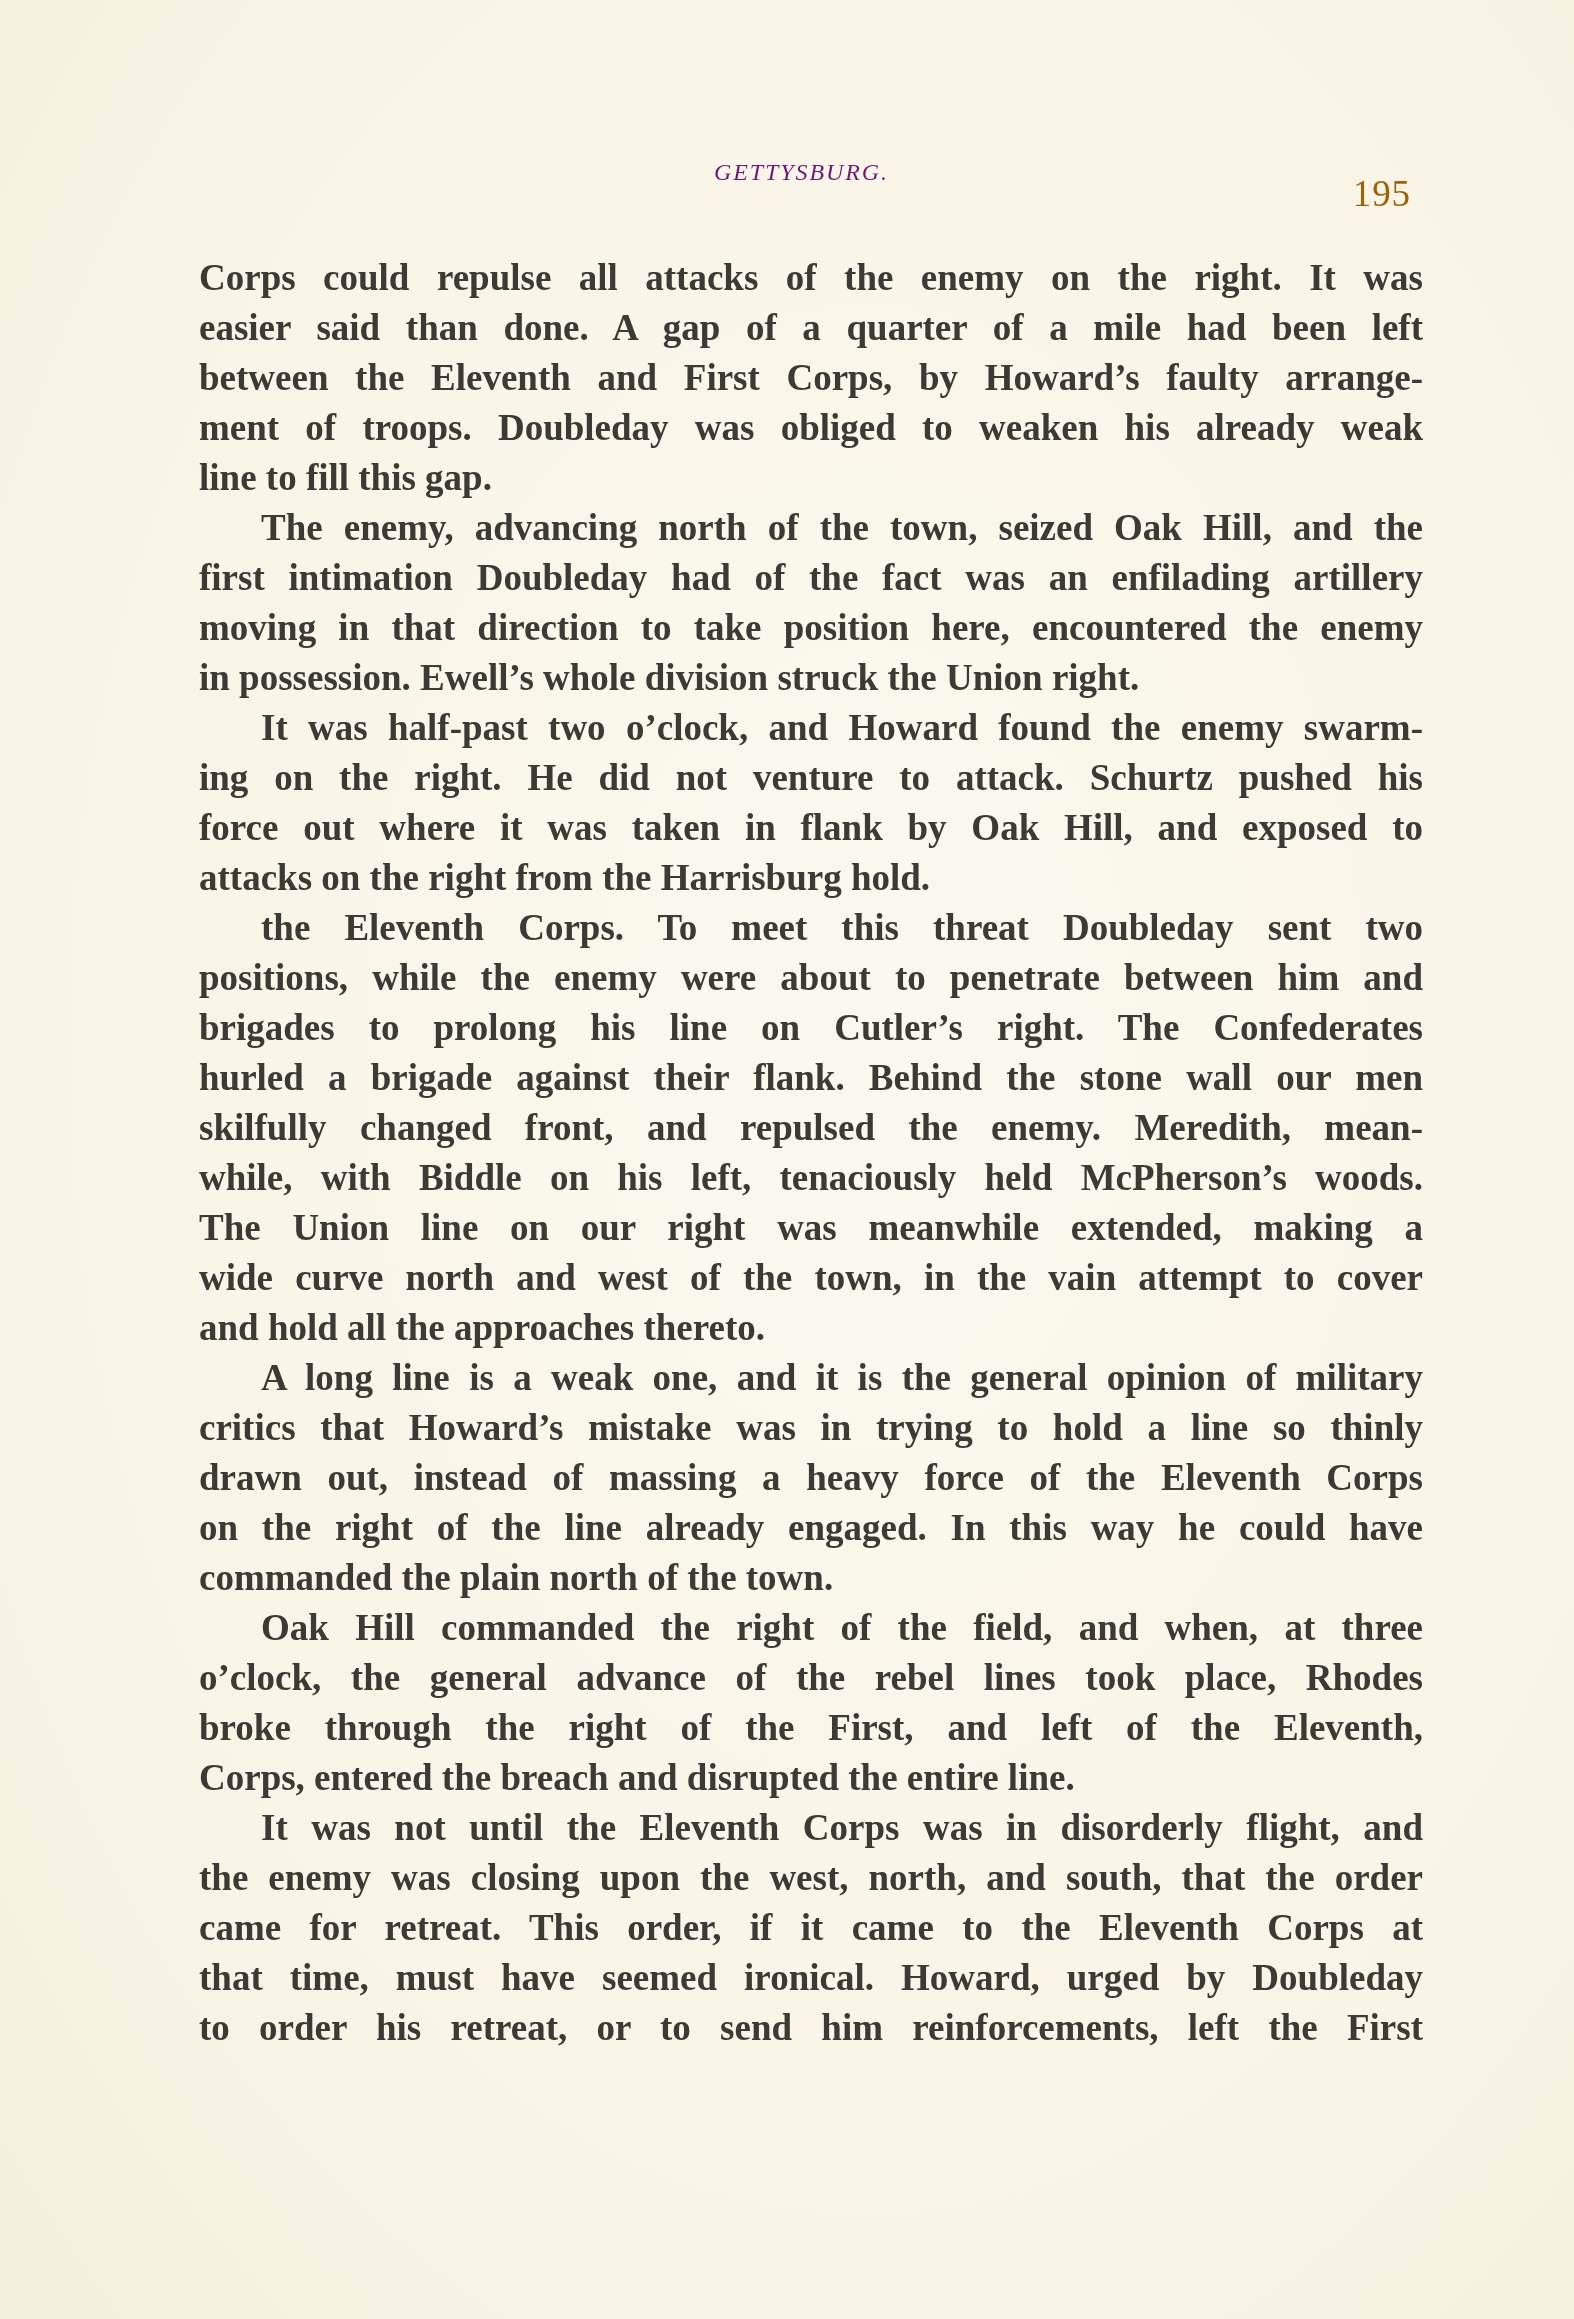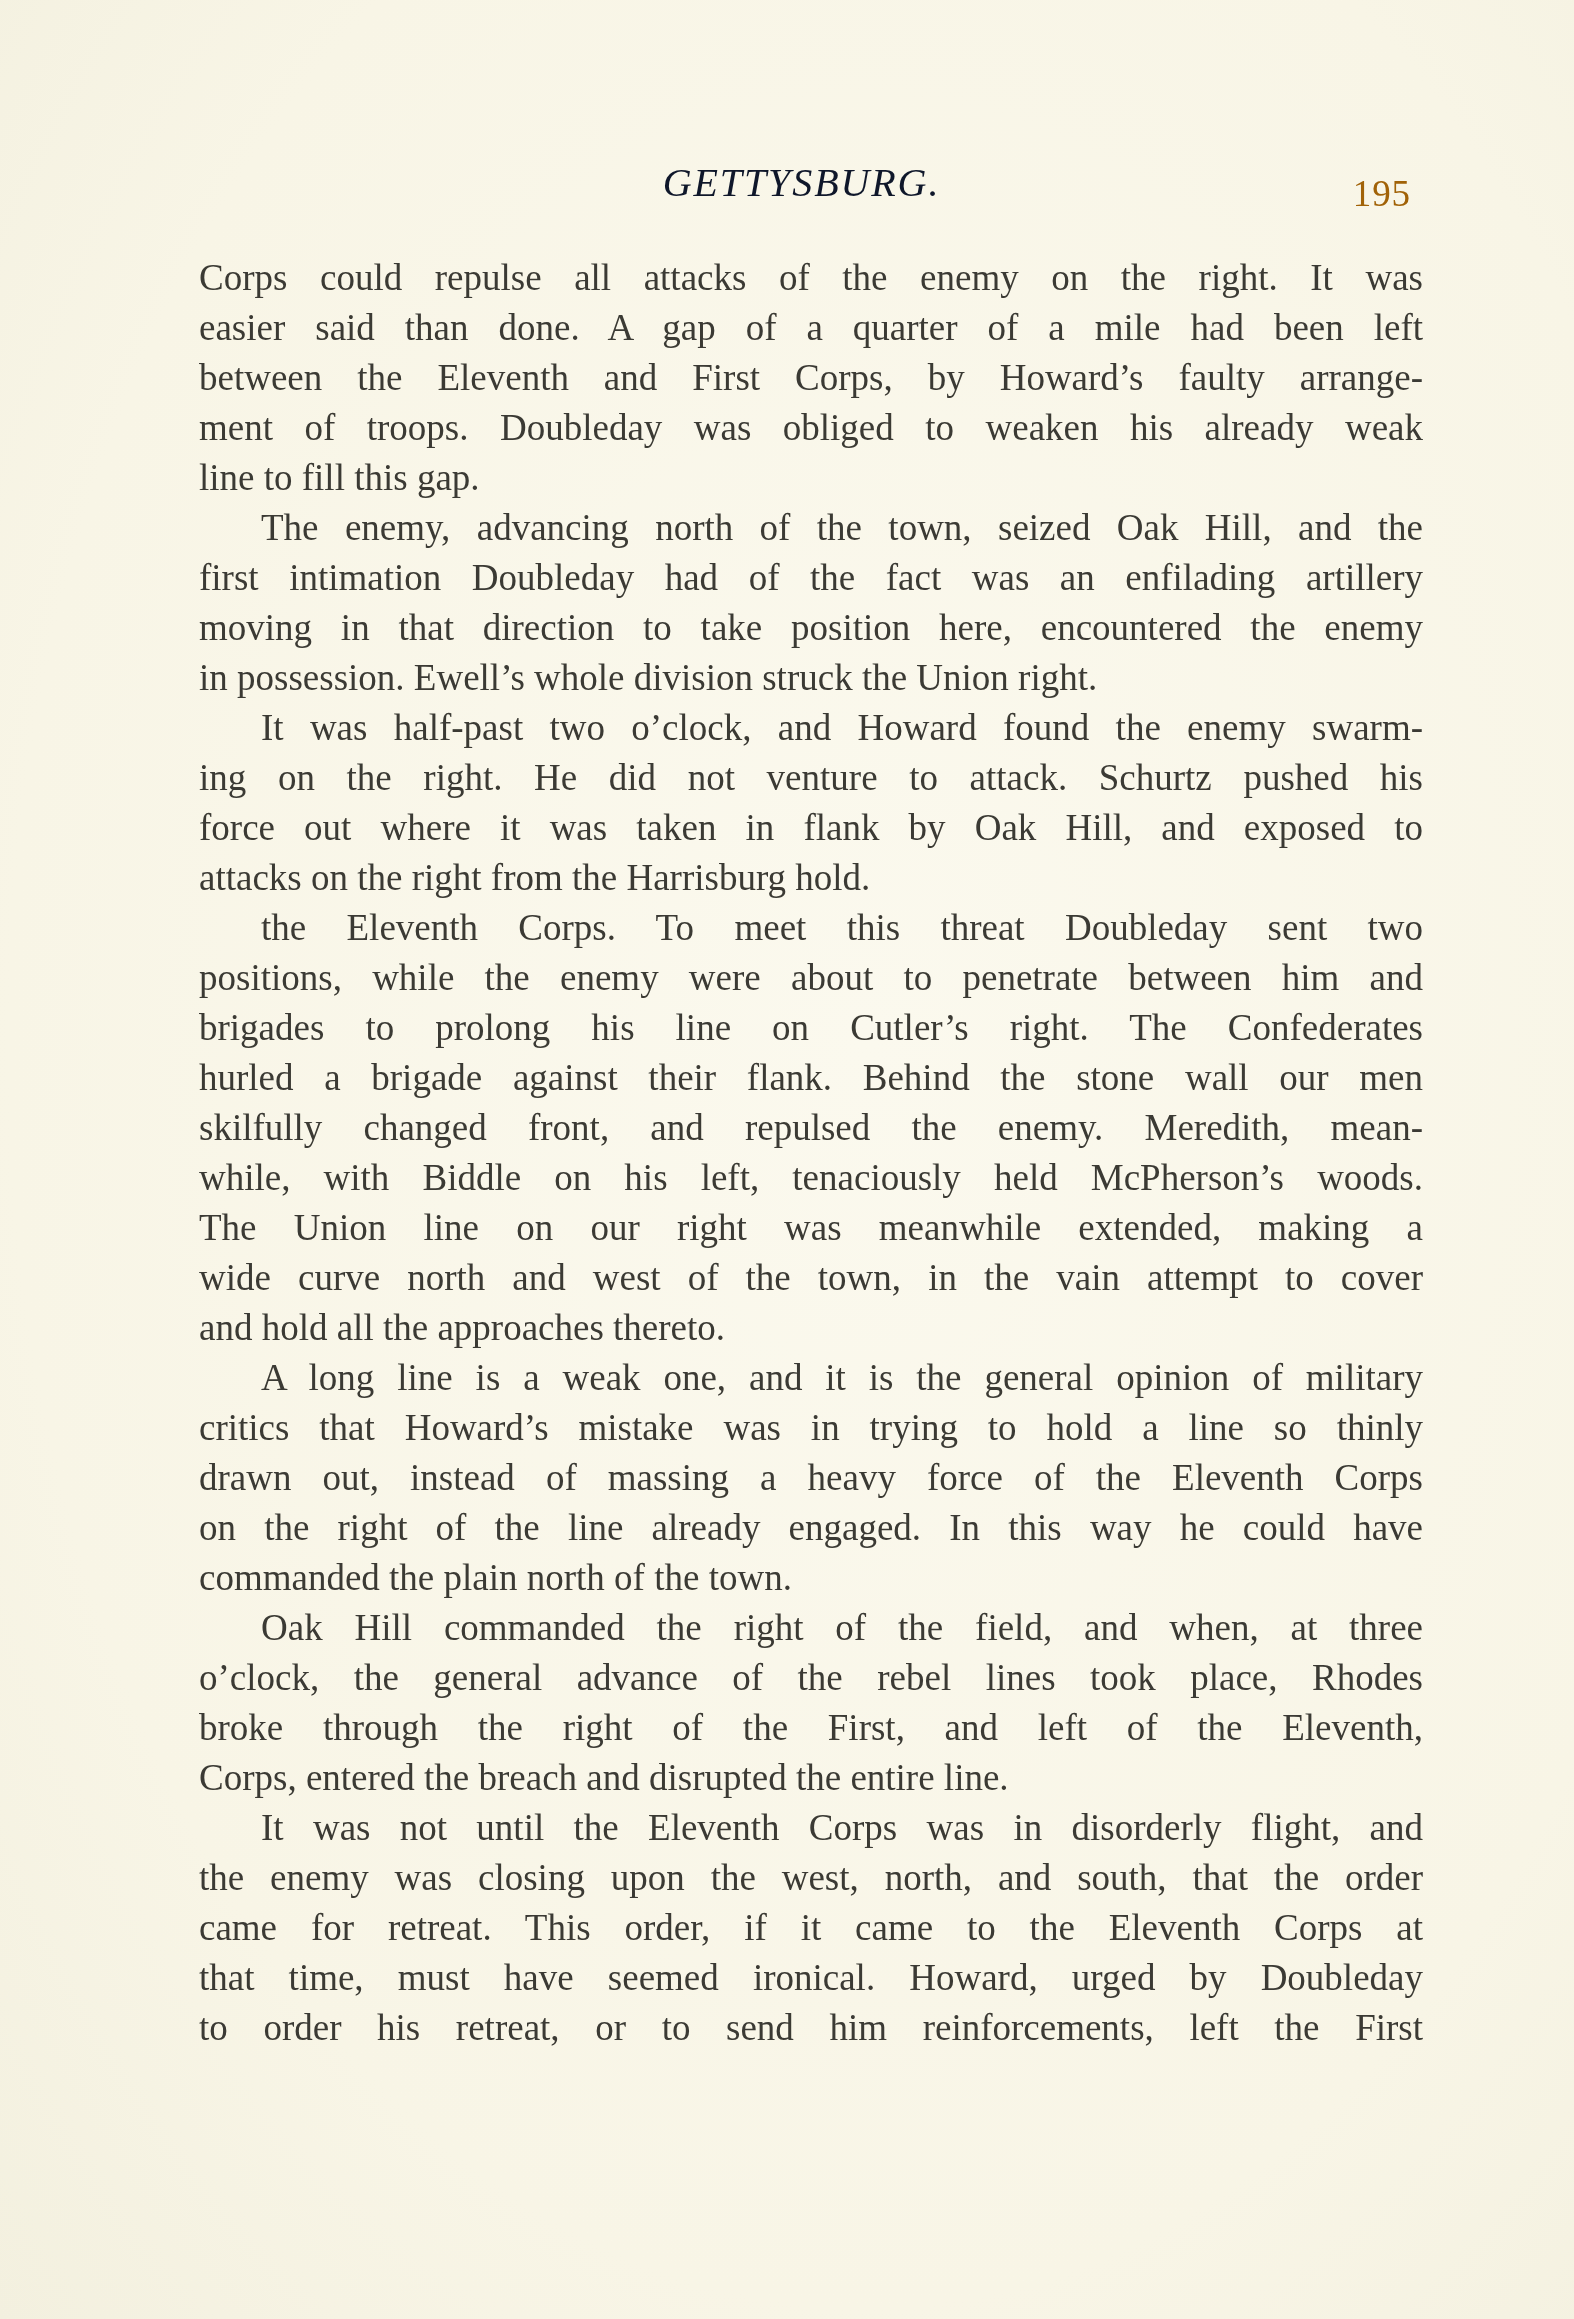--- a/index.html
+++ b/index.html
@@ -13,33 +13,33 @@
   .page-shade {
     position: absolute; inset: 0;
     background: radial-gradient(ellipse at 55% 45%, #fbf9ee 0%, #f8f5e6 70%, #f3f0df 100%);
     z-index: 0;
   }
   .running-head {
     position: absolute; top: 159px; left: 199px; width: 1224px; height: 47px; z-index: 1;
   }
   .running-title {
     position: absolute; left: 0; right: 0; top: 0;
-    text-align: center; font-style: italic; font-size: 40px; letter-spacing: 1.9px;
-    color: #0f172a; padding-right: 19px;
+    text-align: center; font-style: italic; font-size: 24px; letter-spacing: 1.9px;
+    color: #701a75; padding-right: 19px;
   }
   .folio {
     position: absolute; right: 12px; top: 13px;
     font-size: 37px; color: #a16207; letter-spacing: 0.9px;
   }
   .text-block {
     position: absolute; top: 253px; left: 199px; width: 1224px; z-index: 1;
     font-size: 37px; line-height: 50px;
   }
   .para { margin: 0; text-align: justify; text-align-last: left; }
-  .line { display: block; white-space: nowrap; text-align: justify; text-align-last: justify; }
+  .line { display: block; white-space: nowrap; text-align: justify; text-align-last: justify; font-weight: bold; }
   .line.last { text-align-last: left; }
   .para.indent .line:first-child { padding-left: 62px; }
 </style>
 </head>
 <body>
 
 <div class="page-shade"></div>
 
 <div class="running-head">
   <div class="running-title">GETTYSBURG.</div>

